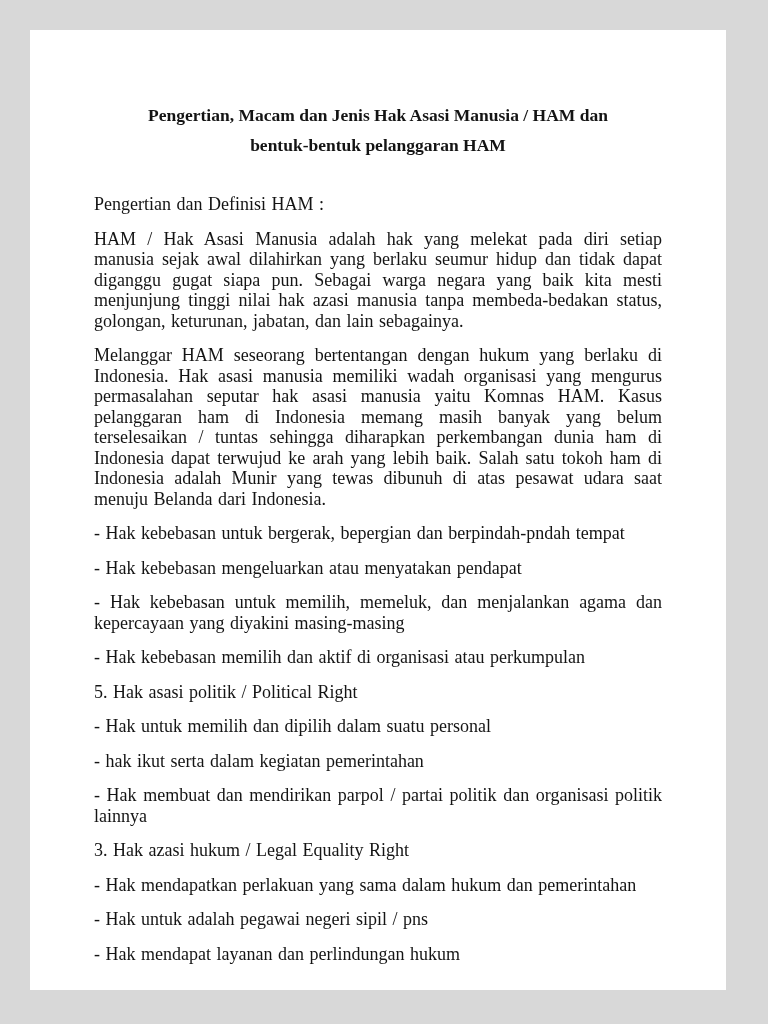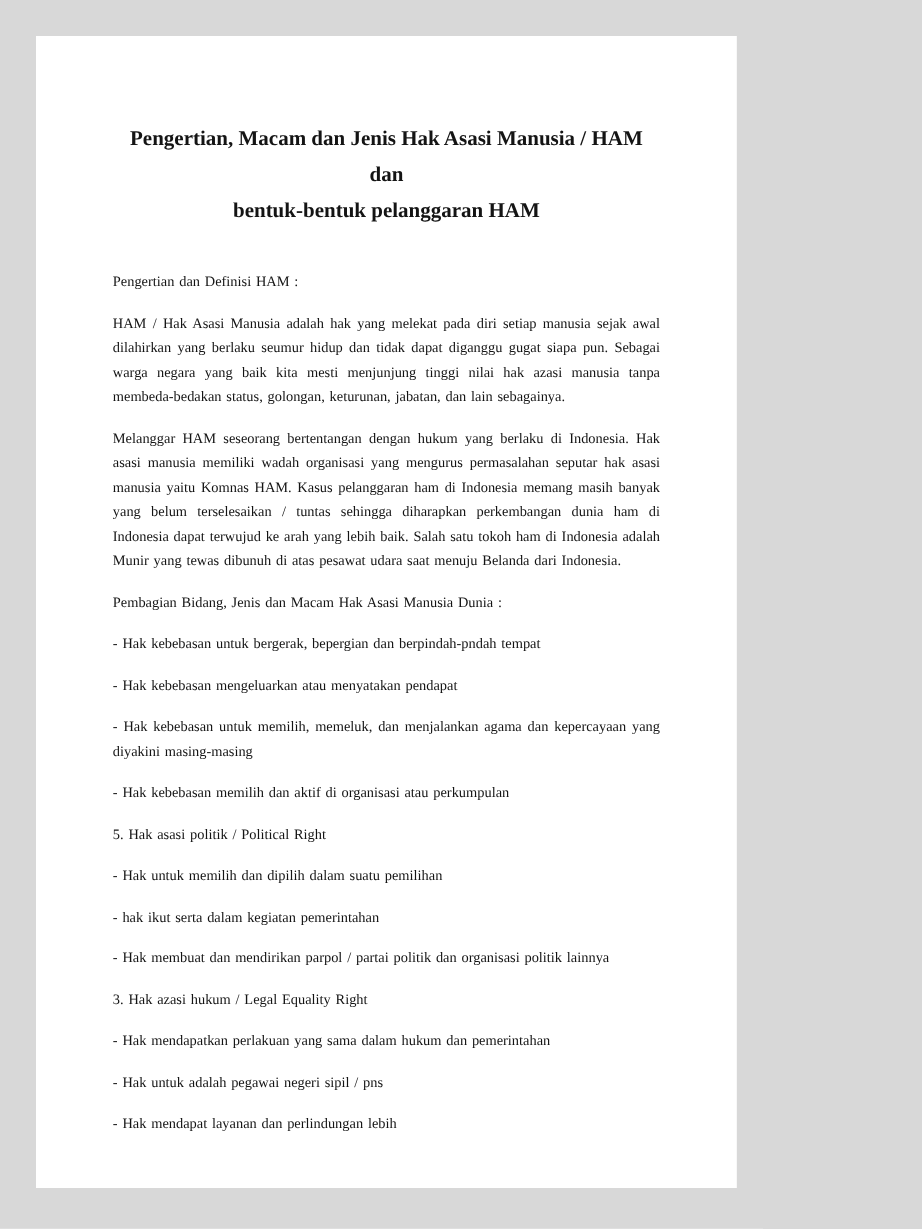--- a/index.html
+++ b/index.html
@@ -15,39 +15,39 @@
   }
   .canvas {
     position: relative;
     width: 768px;
     height: 1024px;
   }
   .page {
     position: absolute;
     left: 30px;
     top: 30px;
-    width: 584px;
+    width: 696px;
     height: 960px;
     background: #ffffff;
     box-sizing: border-box;
     padding: 70px 64px 0 64px;
     color: #141414;
   }
   .title {
     margin: 0 0 34px 0;
     font-size: 17.5px;
     font-weight: bold;
     text-align: center;
     line-height: 30px;
   }
   .title .title-line {
     display: block;
   }
   .doc-body {
-    font-size: 12px;
+    font-size: 18px;
     line-height: 20.5px;
   }
   .doc-body .block {
     margin: 0 0 14px 0;
     text-align: justify;
     word-spacing: 1px;
   }
 </style>
 </head>
 <body style="background: rgb(216, 216, 216);">
@@ -55,28 +55,27 @@
 <div class="canvas">
   <div class="page" style="background: rgb(255, 255, 255); color: rgb(20, 20, 20);">
     <h1 class="title">
       <span class="title-line">Pengertian, Macam dan Jenis Hak Asasi Manusia / HAM dan</span>
       <span class="title-line">bentuk-bentuk pelanggaran HAM</span>
     </h1>
     <div class="doc-body">
         <p class="block">Pengertian dan Definisi HAM :</p>
         <p class="block">HAM / Hak Asasi Manusia adalah hak yang melekat pada diri setiap manusia sejak awal dilahirkan yang berlaku seumur hidup dan tidak dapat diganggu gugat siapa pun. Sebagai warga negara yang baik kita mesti menjunjung tinggi nilai hak azasi manusia tanpa membeda-bedakan status, golongan, keturunan, jabatan, dan lain sebagainya.</p>
         <p class="block">Melanggar HAM seseorang bertentangan dengan hukum yang berlaku di Indonesia. Hak asasi manusia memiliki wadah organisasi yang mengurus permasalahan seputar hak asasi manusia yaitu Komnas HAM. Kasus pelanggaran ham di Indonesia memang masih banyak yang belum terselesaikan / tuntas sehingga diharapkan perkembangan dunia ham di Indonesia dapat terwujud ke arah yang lebih baik. Salah satu tokoh ham di Indonesia adalah Munir yang tewas dibunuh di atas pesawat udara saat menuju Belanda dari Indonesia.</p>
-        <p class="block">Pembagian Bidang, Jenis dan Macam Hak Asasi Manusia Dunia :</p>
         <p class="block">- Hak kebebasan untuk bergerak, bepergian dan berpindah-pndah tempat</p>
         <p class="block">- Hak kebebasan mengeluarkan atau menyatakan pendapat</p>
         <p class="block">- Hak kebebasan untuk memilih, memeluk, dan menjalankan agama dan kepercayaan yang diyakini masing-masing</p>
         <p class="block">- Hak kebebasan memilih dan aktif di organisasi atau perkumpulan</p>
         <p class="block">5. Hak asasi politik / Political Right</p>
-        <p class="block">- Hak untuk memilih dan dipilih dalam suatu pemilihan</p>
+        <p class="block">- Hak untuk memilih dan dipilih dalam suatu personal</p>
         <p class="block">- hak ikut serta dalam kegiatan pemerintahan</p>
         <p class="block">- Hak membuat dan mendirikan parpol / partai politik dan organisasi politik lainnya</p>
         <p class="block">3. Hak azasi hukum / Legal Equality Right</p>
         <p class="block">- Hak mendapatkan perlakuan yang sama dalam hukum dan pemerintahan</p>
         <p class="block">- Hak untuk adalah pegawai negeri sipil / pns</p>
-        <p class="block">- Hak mendapat layanan dan perlindungan lebih</p>
+        <p class="block">- Hak mendapat layanan dan perlindungan hukum</p>
       </div>
   </div>
 </div>
 
 </body></html>

